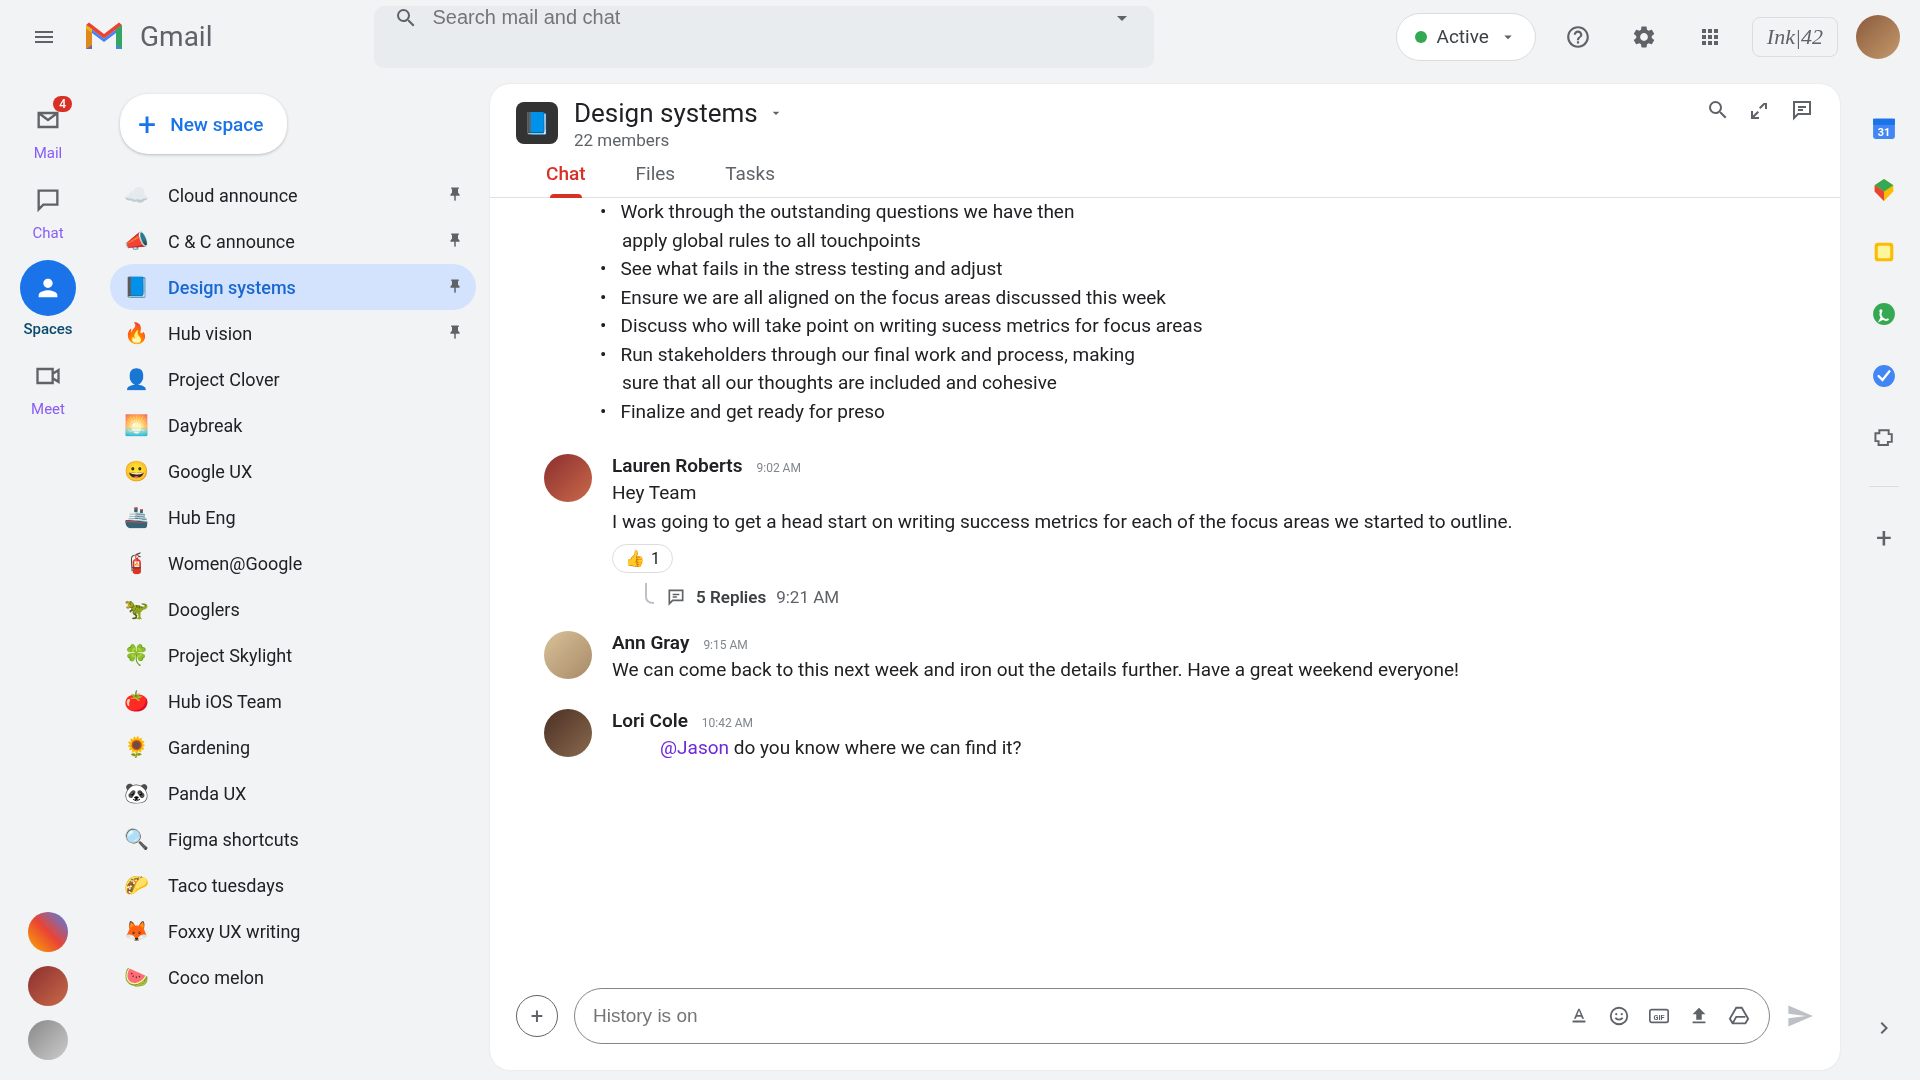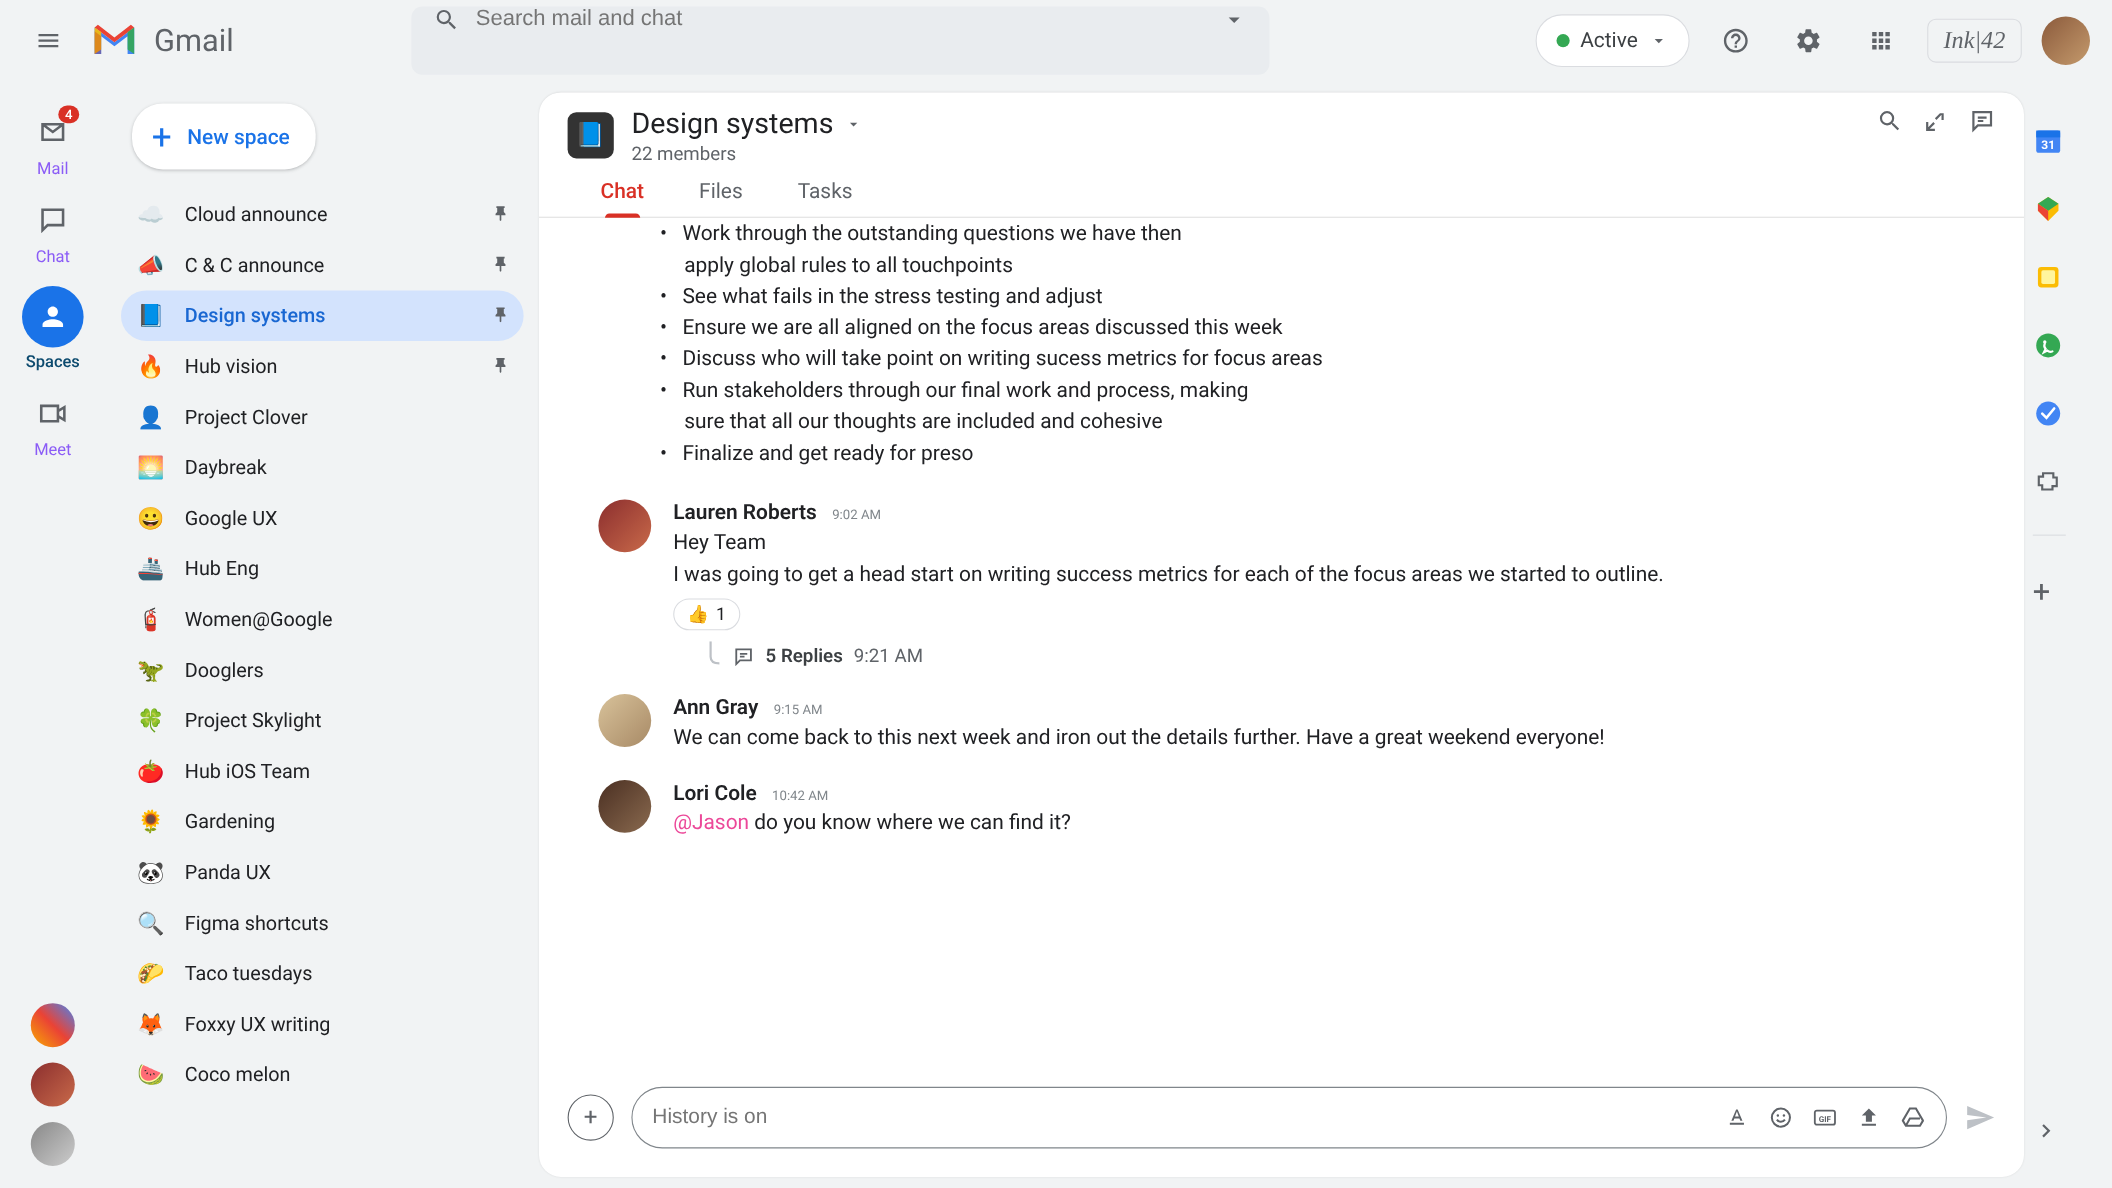--- a/index.html
+++ b/index.html
@@ -62,31 +62,31 @@
 .cont { display: block; padding-left: 0px;}
 .msg { display: flex; gap: 20px; padding: 8px 0 16px 24px;}
 .msg-avatar { width: 48px; height: 48px; border-radius: 50%; flex-shrink: 0;}
 .msg-head { display: flex; align-items: baseline; gap: 14px;}
 .msg-author { font-size: 19px; font-weight: 600; color: #202124;}
 .msg-time { font-size: 12px; color: #80868b;}
 .msg-body { font-size: 19px; color: #202124; line-height: 1.5; margin-top: 2px;}
 .reaction { display: inline-flex; align-items: center; gap: 6px; border: 1px solid #dadce0; border-radius: 16px; padding: 4px 12px; font-size: 16px; margin-top: 8px; cursor:pointer;}
 .thread-link { display: flex; align-items: flex-end; gap: 10px; margin-top: 10px; margin-left: 30px; color: #5f6368; font-size: 17px;}
 .thread-link .cnt { font-weight: 600; color: #3c4043;}
-.mention { color: #ec4899;}
+.mention { color: #6d28d9; margin-left: 48px;}
 
 .composer-row { display: flex; align-items: center; gap: 16px; padding: 18px 26px 26px 26px;}
 .add-btn { width: 42px; height: 42px; border: 1.5px solid #5f6368; border-radius: 50%; display: flex; align-items: center; justify-content: center; color: #5f6368; font-size: 22px; cursor: pointer;}
 .composer { flex: 1; border: 1px solid #80868b; border-radius: 30px; height: 56px; display: flex; align-items: center; padding: 0 18px; gap: 16px;}
 .composer input { flex: 1; border: none; outline: none; font-size: 19px; color: #5f6368; background: transparent;}
 .composer .ic { color: #5f6368; cursor: pointer; width:24px; display:flex; justify-content:center;}
 .send-btn { color: #bdc1c6; cursor: pointer; }
 
 
-.rrail { position: absolute; right: 0; top: 84px; bottom: 0; width: 72px; display: flex; flex-direction: column; padding-top: 30px; gap: 34px;}
+.rrail { position: absolute; right: 0; top: 84px; bottom: 0; width: 72px; display: flex; flex-direction: column; align-items: center; padding-top: 30px; gap: 34px;}
 .ricon { width: 28px; height: 28px; cursor: pointer;}
 .rplus { color: #5f6368; font-size: 28px; cursor: pointer;}
 .rchevron { position: absolute; bottom: 40px; color: #5f6368;}
 
 svg { display: block; }
 </style>
 </head>
 <body>
 
 <div class="header">

